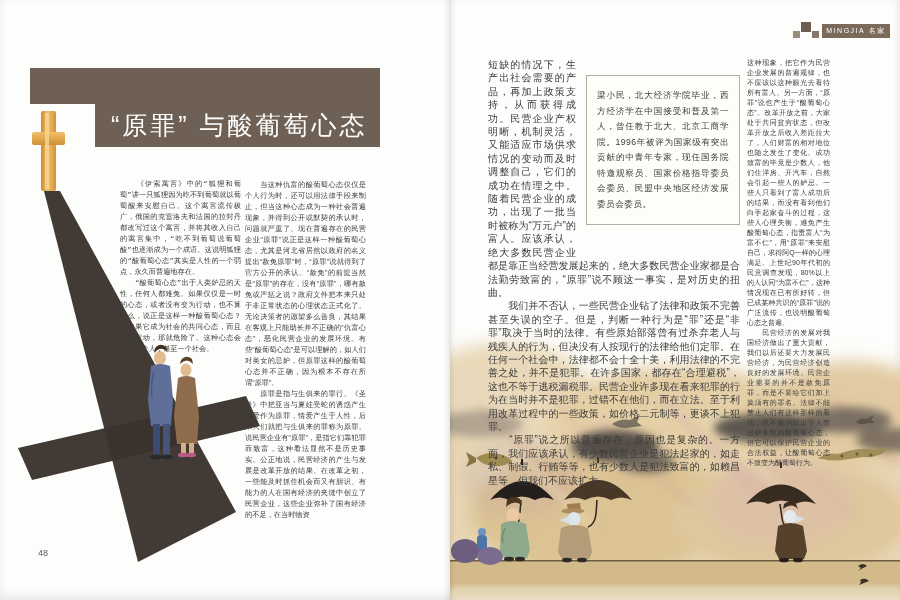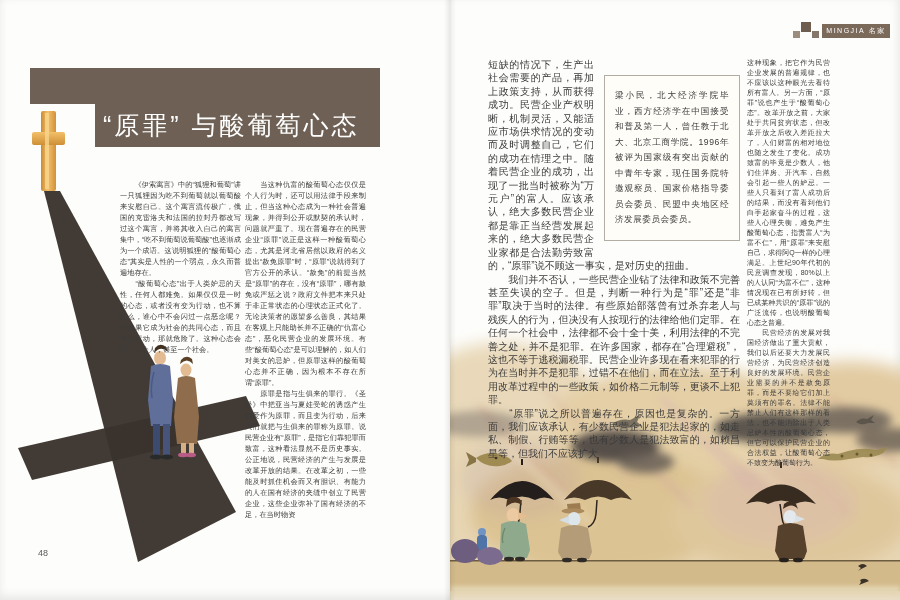--- a/index.html
+++ b/index.html
@@ -9,40 +9,40 @@
   .page{position:absolute;top:0;width:450px;height:600px;}
   .page-left{left:0;}
   .page-right{left:450px;}
   .fold{position:absolute;left:444px;top:0;width:12px;height:600px;z-index:5;
         background:linear-gradient(to right, rgba(0,0,0,0) 0%, rgba(0,0,0,.07) 45%, rgba(0,0,0,.10) 50%, rgba(0,0,0,.05) 60%, rgba(0,0,0,0) 100%);}
 
   
   .band-top{position:absolute;left:30px;top:68px;width:350px;height:36px;background:#6e6055;}
   .band-main{position:absolute;left:95px;top:104px;width:285px;height:43px;background:#6e6055;}
   .article-title{margin:0;color:#ffffff;font-size:25px;font-weight:500;letter-spacing:3px;
-                 line-height:43px;padding-left:8px;white-space:nowrap;}
+                 line-height:43px;padding-left:16px;white-space:nowrap;}
   .leftart{position:absolute;left:0;top:0;z-index:1;}
   .col{position:absolute;z-index:2;}
   .col p{margin:0;font-size:7.2px;line-height:11px;text-align:justify;color:#3b3b3b;}
-  .col-l1{left:120px;top:179px;width:121px;}
+  .col-l1{left:120px;top:179px;width:121px;font-family:Liberation Mono, monospace;}
   .col-l2{left:245px;top:179px;width:121px;}
   .pagenum{position:absolute;left:38px;top:548px;font-size:9px;color:#5a5a5a;z-index:2;}
 
   
   .sq{position:absolute;z-index:3;}
   .sq1{left:343px;top:31px;width:7px;height:7px;background:#9c8c7c;}
   .sq2{left:351px;top:22px;width:10px;height:10px;background:#6f5e50;}
   .sq3{left:362px;top:31px;width:7px;height:7px;background:#87766a;}
   .hband{position:absolute;left:372px;top:24px;width:68px;height:14px;background:#7b6a5a;z-index:3;
          color:#fff;font-size:7px;letter-spacing:1.5px;text-align:center;line-height:14px;white-space:nowrap;}
 
   
   .wide-col{position:absolute;left:38px;top:58px;width:252px;z-index:2;}
   .wide-col p{margin:0;font-size:10px;line-height:13.4px;text-align:justify;color:#3a3a3a;}
-  .bio-wrap{float:right;width:136px;height:184px;margin:0 0 6px 10px;}
+  .bio-wrap{float:right;width:154px;height:184px;margin:0 0 6px 10px;}
   .bio-box{margin-top:17px;border:1px solid #b3aca2;background:#fffdf8;padding:12px 10px;}
   .bio-box p{margin:0;font-size:8.6px;line-height:15.5px;letter-spacing:.5px;color:#3c3c3c;text-align:justify;}
   .narrow-col{position:absolute;left:297px;top:58px;width:83px;z-index:2;}
   .narrow-col p{margin:0;font-size:7px;line-height:10px;text-align:justify;color:#3b3b3b;}
   .rightart{position:absolute;left:0;top:328px;z-index:1;}
 </style>
 </head>
 <body>
 
 <div class="spread">
@@ -92,25 +92,25 @@
       </g>
     </svg>
 
     <div class="band-top"></div>
     <div class="band-main">
       <h1 class="article-title">“原罪” 与酸葡萄心态</h1>
     </div>
 
     <div class="col col-l1">
       <p>　　《伊索寓言》中的“狐狸和葡萄”讲一只狐狸因为吃不到葡萄就以葡萄酸来安慰自己。这个寓言流传极广，俄国的克雷洛夫和法国的拉封丹都改写过这个寓言，并将其收入自己的寓言集中，“吃不到葡萄说葡萄酸”也逐渐成为一个成语。这说明狐狸的“酸葡萄心态”其实是人性的一个弱点，永久而普遍地存在。</p>
-      <p>　　“酸葡萄心态”出于人类妒忌的天性，任何人都难免。如果仅仅是一时的心态，或者没有变为行动，也不算什么，谁心中不会闪过一点恶念呢？但如果它成为社会的共同心态，而且变为行动，那就危险了。这种心态会毁了一个人，甚至一个社会。</p>
+      <p>　　“酸葡萄心态”出于人类妒忌的天性，任何人都难免。如果仅仅是一时的心态，或者没有变为行动，也不算什么，说正是这样一种酸葡萄心态？但如果它成为社会的共同心态，而且变为行动，那就危险了。这种心态会毁了一个人，甚至一个社会。</p>
     </div>
     <div class="col col-l2">
       <p>　　当这种仇富的酸葡萄心态仅仅是个人行为时，还可以用法律手段来制止，但当这种心态成为一种社会普遍现象，并得到公开或默契的承认时，问题就严重了。现在普遍存在的民营企业“原罪”说正是这样一种酸葡萄心态，尤其是河北省居然以政府的名义提出“赦免原罪”时，“原罪”说就得到了官方公开的承认。“赦免”的前提当然是“原罪”的存在，没有“原罪”，哪有赦免或严惩之说？政府文件把本来只处于非正常状态的心理状态正式化了。无论决策者的愿望多么善良，其结果在客观上只能助长并不正确的“仇富心态”，恶化民营企业的发展环境。有些“酸葡萄心态”是可以理解的，如人们对美女的忌妒，但原罪这样的酸葡萄心态并不正确，因为根本不存在所谓“原罪”。</p>
-      <p>　　原罪是指与生俱来的罪行。《圣经》中把亚当与夏娃受蛇的诱惑产生情爱作为原罪，而且变为行动，后来人们就把与生俱来的罪称为原罪。说民营企业有“原罪”，是指它们靠犯罪而致富，这种看法显然不是历史事实。公正地说，民营经济的产生与发展是改革开放的结果。在改革之初，一些能及时抓住机会而又有胆识、有能力的人在国有经济的夹缝中创立了民营企业，这些企业弥补了国有经济的不足，在当时物资</p>
+      <p>　　原罪是指与生俱来的罪行。《圣经》中把亚当与夏娃受蛇的诱惑产生情爱作为原罪，情爱产生于人性，后来人们就把与生俱来的罪称为原罪。说民营企业有“原罪”，是指它们靠犯罪而致富，这种看法显然不是历史事实。公正地说，民营经济的产生与发展是改革开放的结果。在改革之初，一些能及时抓住机会而又有胆识、有能力的人在国有经济的夹缝中创立了民营企业，这些企业弥补了国有经济的不足，在当时物资</p>
     </div>
 
     <div class="pagenum">48</div>
   </div>
 
   <div class="fold"></div>
 
   <div class="page page-right">
 
     <div class="sq sq1"></div>

